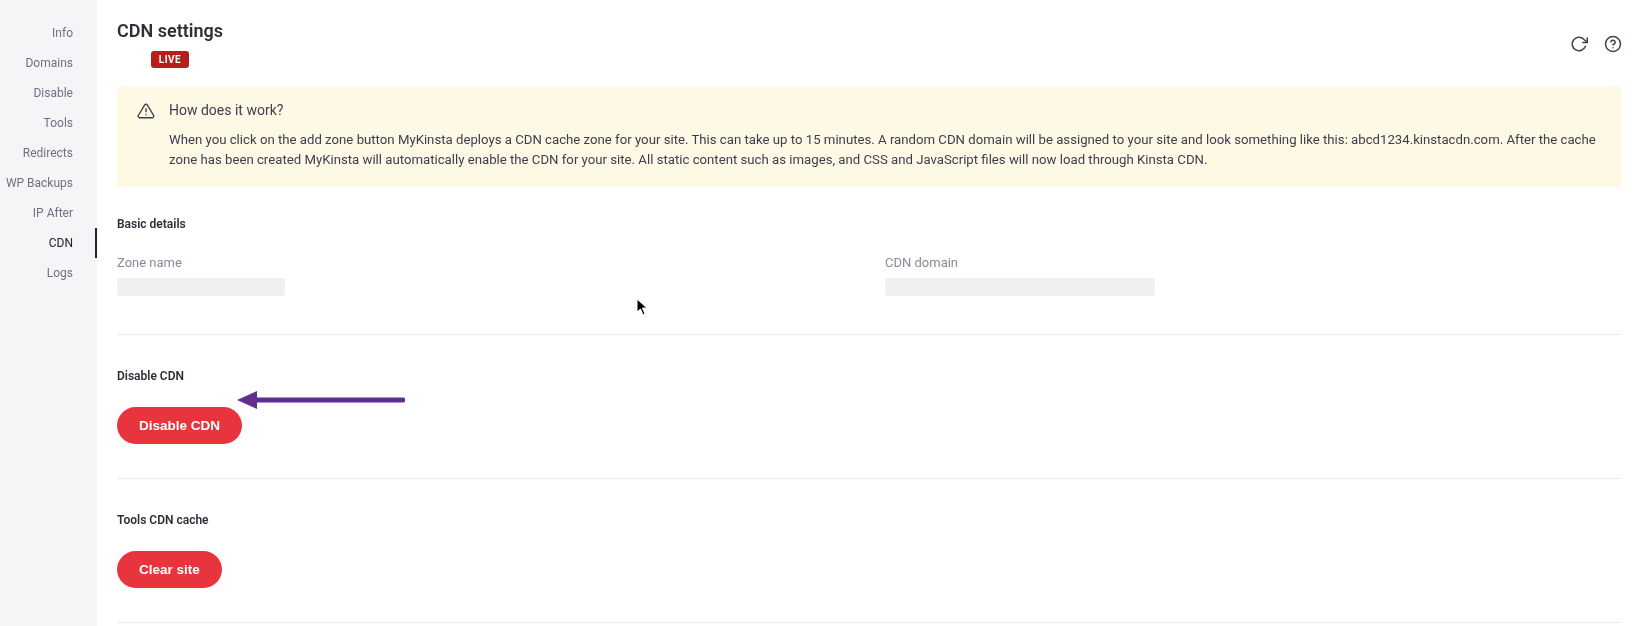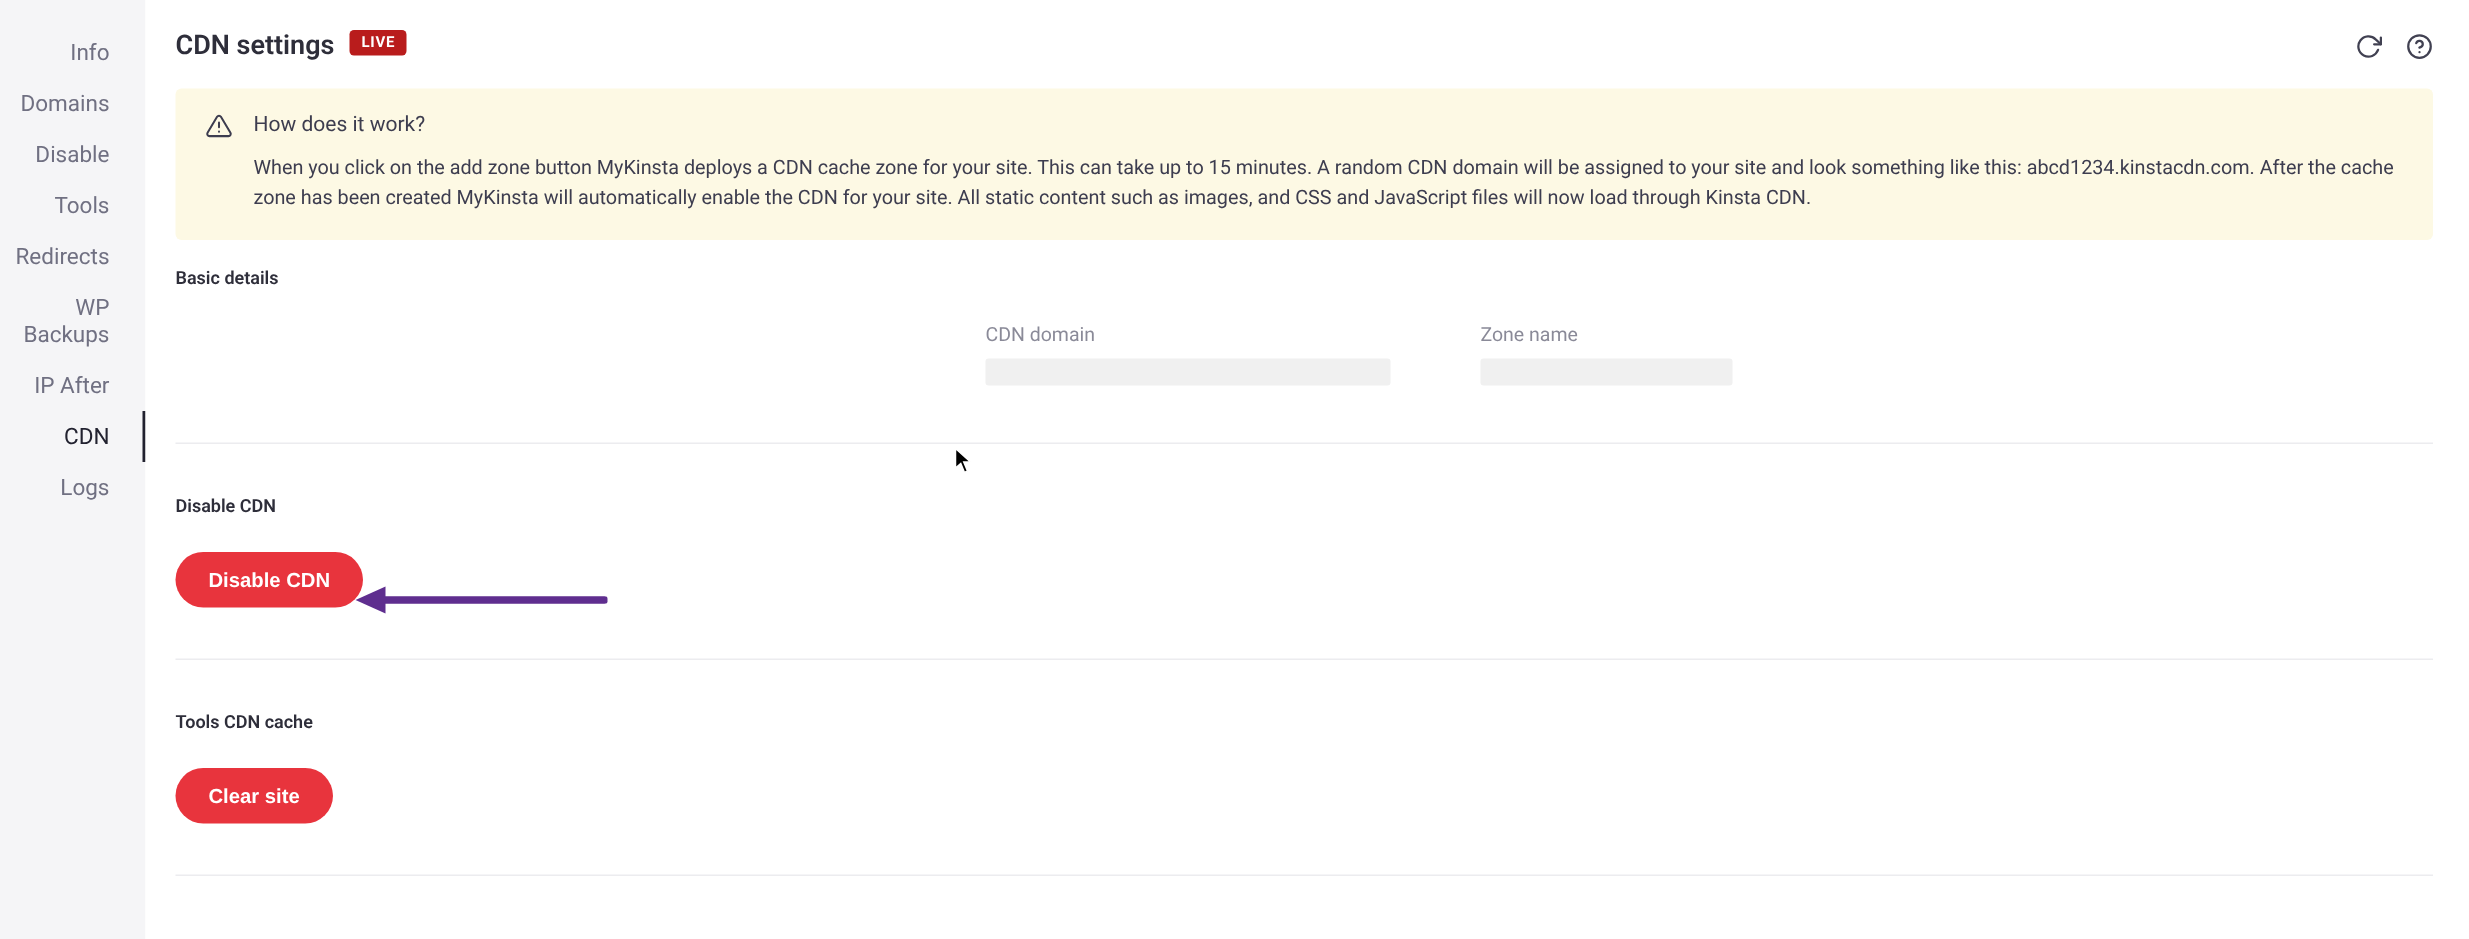--- a/index.html
+++ b/index.html
@@ -1,35 +1,35 @@
 <!DOCTYPE html>
 <html><head>
   <meta charset="utf-8">
   <style>
     * { box-sizing: border-box; margin: 0; padding: 0; }
     body { font-family: -apple-system, BlinkMacSystemFont, "Segoe UI", Roboto, Helvetica, Arial, sans-serif; background: #fff; color: #3d3d4f; display: flex; min-height: 626px; }
     
     
     .sidebar { width: 97px; background: #f5f5f7; display: flex; flex-direction: column; padding-top: 18px; }
-    .sidebar-item { text-align: right; padding: 8px 22px 8px 4px; font-size: 15px; color: #707082; cursor: pointer; border-right: 2px solid transparent; }
+    .sidebar-item { text-align: right; padding: 8px 22px 8px 4px; font-size: 12px; color: #707082; cursor: pointer; border-right: 2px solid transparent; }
     .sidebar-item.active { color: #222230; border-right: 2px solid #222230; }
     
     
     .main { flex: 1; padding: 20px 24px 30px 20px; background: #fff; position: relative; }
     
     
     .header { display: flex; align-items: center; justify-content: space-between; margin-bottom: 18px; }
-    .header-left { display: flex; align-items: flex-start; gap: 10px; }
+    .header-left { display: flex; align-items: center; gap: 10px; flex-direction: column; }
     .page-title { font-size: 18px; font-weight: 600; color: #2e2e3a; }
     .badge { display: inline-block; padding: 3px 8px; border-radius: 3px; font-size: 10px; font-weight: 700; color: #fff; letter-spacing: .5px; }
     .header-icons { display: flex; gap: 16px; align-items: center; }
     .icon-btn { width: 18px; height: 18px; cursor: pointer; color: #414152; display: inline-flex; align-items: center; justify-content: center; }
     
     
-    .notice { background: #fdf9e4; border-radius: 4px; padding: 16px 20px; display: flex; gap: 14px; margin-bottom: 12px; }
+    .notice { background: #fdf9e4; border-radius: 4px; padding: 16px 20px; display: flex; gap: 14px; margin-bottom: 24px; }
     .notice-icon { flex: 0 0 auto; color: #3d3d4f; }
     .notice-body { flex: 1; }
     .notice-title { font-size: 14px; color: #3d3d4f; margin-bottom: 12px; }
     .notice-text { font-size: 13.2px; color: #3d3d4f; line-height: 1.55; }
     
     
     .section { padding: 6px 0 34px 0; border-bottom: 1px solid #ececef; }
     .section:last-child { border-bottom: none; }
     .section-title { font-size: 12px; font-weight: 600; color: #2e2e3a; margin-bottom: 24px; }
     .details-row { display: flex; gap: 60px; }
@@ -94,27 +94,27 @@
     </span>
     <div class="notice-body">
       <div class="notice-title">How does it work?</div>
       <div class="notice-text">When you click on the add zone button MyKinsta deploys a CDN cache zone for your site. This can take up to 15 minutes. A random CDN domain will be assigned to your site and look something like this: abcd1234.kinstacdn.com. After the cache zone has been created MyKinsta will automatically enable the CDN for your site. All static content such as images, and CSS and JavaScript files will now load through Kinsta CDN.</div>
     </div>
   </div>
 
   <section class="section">
     <h2 class="section-title">Basic details</h2>
     <div class="details-row">
+      <div class="detail">
+        <div class="detail-label">Zone name</div>
+        <span class="detail-value"></span>
+      </div>
       <div class="detail" style="margin-left:540px;">
         <div class="detail-label">CDN domain</div>
         <span class="detail-value wide"></span>
-      </div>
-      <div class="detail">
-        <div class="detail-label">Zone name</div>
-        <span class="detail-value"></span>
       </div>
     </div>
   </section>
 
   <section class="section" style="padding-top:34px;">
     <h2 class="section-title">Disable CDN</h2>
     <button class="btn-danger">Disable CDN</button>
   </section>
 
   <section class="section" style="padding-top:34px;">

